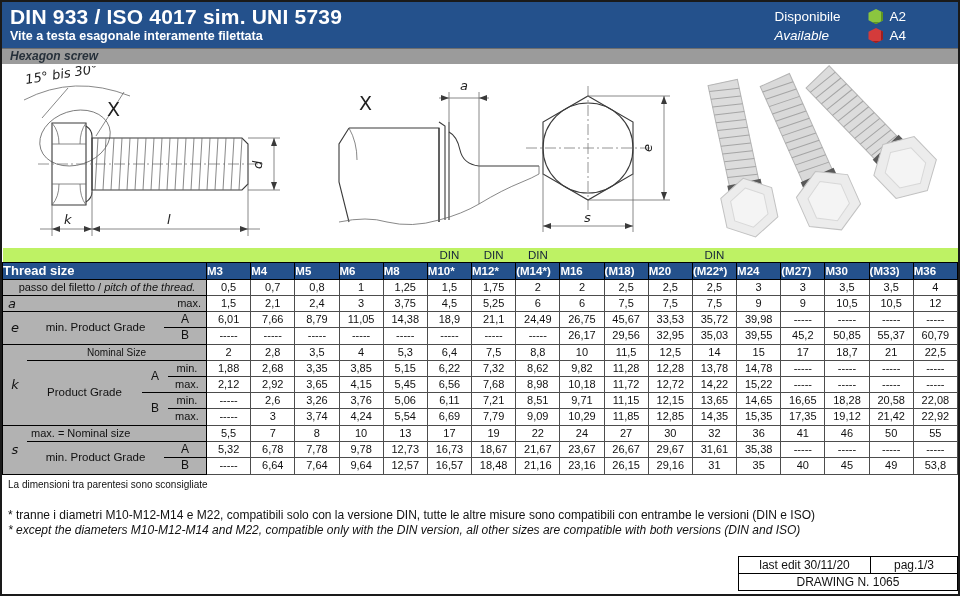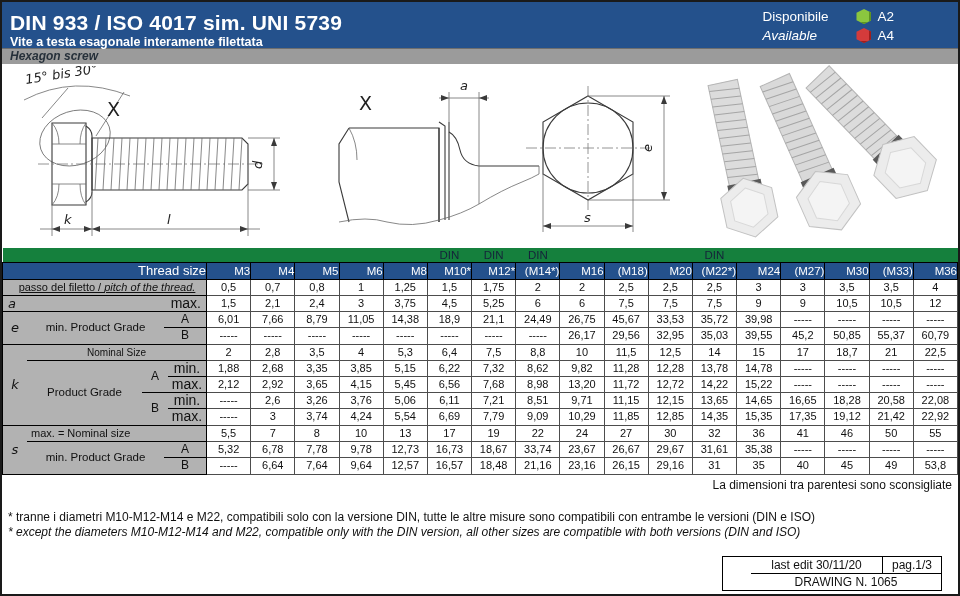--- a/index.html
+++ b/index.html
@@ -1,67 +1,67 @@
 <!DOCTYPE html>
 <html><head>
 <meta charset="utf-8">
 <style>
   * { margin:0; padding:0; box-sizing:border-box; }
   html,body { width:960px; height:596px; }
   body { font-family:"Liberation Sans", sans-serif; background:#fff; color:#111; }
   .page { position:relative; width:960px; height:596px; border:2px solid #1a1a1a; background:#fff; overflow:hidden; }
 
   
-  .title-bar { position:relative; height:46px; background:#24518c; color:#fff; padding:9px 8px 0 8px; }
+  .title-bar { position:relative; height:46px; background:#24518c; color:#fff; padding:3px 8px 0 8px; }
   .title-bar h1 { font-size:21px; font-weight:bold; line-height:1.1; letter-spacing:0.2px; }
   .title-bar .sub { font-size:12.5px; font-weight:bold; margin-top:1px; }
-  .avail { position:absolute; top:5px; right:64px; font-size:13.5px; }
+  .avail { position:absolute; top:5px; right:52px; font-size:13.5px; }
   .avail-row { display:flex; align-items:center; height:19px; }
   .avail-row .lab { width:92px; }
   .avail-row .lab.it2 { font-style:italic; }
   .hexnut { width:15px; height:15px; margin:0 6px 0 2px; clip-path:polygon(50% 0,100% 25%,100% 75%,50% 100%,0 75%,0 25%); }
   .hexnut.green { background:#8bc63f; box-shadow:inset -2px -2px 0 #5e9421; }
   .hexnut.red { background:#d43b3b; box-shadow:inset -2px -2px 0 #9c1f1f; }
   .gray-bar { height:16px; background:#9b9b9b; color:#26303a; font-size:12px; font-weight:bold; font-style:italic; padding:0 8px; line-height:15px; border-top:1px solid #6e6e6e; }
 
   
   .draw-area { position:relative; height:184px; background:#fff; }
   .draw-area svg { position:absolute; }
   .tline { stroke:#3a3a3a; stroke-width:1.1; fill:none; }
   .thin  { stroke:#6a6a6a; stroke-width:0.8; fill:none; }
   .cline { stroke:#7a7a7a; stroke-width:0.8; fill:none; stroke-dasharray:11 3 2 3; }
   .dtxt  { font-family:"DejaVu Sans", sans-serif; font-style:italic; font-size:13px; fill:#222; }
   .xtxt  { font-family:"DejaVu Sans", sans-serif; font-size:19px; fill:#222; }
   .arr   { fill:#3a3a3a; stroke:none; }
 
   
   table.spec { border-collapse:collapse; table-layout:fixed; width:100%; }
-  tr.r-din td { border:none; background:#15803d; height:14px; padding:0; font-size:11.5px; text-align:center; color:#15233a; font-weight:500; }
-  tr.r-head td { background:#24518c; color:#fff; font-weight:normal; font-size:11.5px; text-align:right; height:17px; border:1px solid #000; padding:0;margin-left:29px; }
+  tr.r-din td { border:none; background:#bef264; height:14px; padding:0; font-size:11.5px; text-align:center; color:#15233a; font-weight:500; }
+  tr.r-head td { background:#24518c; color:#fff; font-weight:bold; font-size:11.5px; text-align:left; height:17px; border:1px solid #000; padding:0;margin-left:29px; }
   tr.r-head td.lbl-head { font-size:13px; }
   tr.r-data td { border:1px solid #4d4d4d; background:#fff; text-align:center; font-size:11px; height:15px; line-height:15px; padding:0; white-space:nowrap; }
   tr.g-top td { border-top:1.5px solid #000; }
   td.lbl { background:#b2b2b2 !important; border:1px solid #000 !important; font-size:11px; text-align:left; }
   .lbl-flex { display:flex; justify-content:space-between; align-items:center; padding:0 5px; height:100%; }
   .ltr { font-style:italic; font-size:13px; font-family:"DejaVu Sans",sans-serif; }
-  .mm { font-size:14px; }
+  .mm { font-size:11px; }
   .grid-lbl { display:grid; height:100%; }
   .egrid { grid-template-columns:24px 1fr 42px; grid-template-rows:repeat(2,1fr); }
   .kgrid { grid-template-columns:24px 1fr 26px 38px; grid-template-rows:repeat(5,1fr); }
   .sgrid { grid-template-columns:24px 1fr 42px; grid-template-rows:repeat(3,1fr); }
   .gc { display:flex; align-items:center; justify-content:center; }
   .bb { border-bottom:1px solid #000; }
   .pgA, .pgB { font-size:12px; }
 
   
-  .notes { padding:3px 6px 0 6px; font-size:12px; line-height:1.3;text-align:right; }
+  .notes { padding:3px 6px 0 6px; font-size:10px; line-height:1.3; }
   .notes .en { font-style:italic; color:#222; }
   .footnotes { padding:17px 6px 0 6px; font-size:12px; line-height:1.28; }
   .footnotes .en { font-style:italic; }
-  .footer-box { position:absolute; right:16px; bottom:3px; width:220px; border:1px solid #000; font-size:12px; background:#fff;padding-left:28px; }
+  .footer-box { position:absolute; right:0; bottom:3px; width:220px; border:1px solid #000; font-size:12px; background:#fff; }
   .fb-row { display:flex; border-bottom:1px solid #000; }
   .fb-row:last-child { border-bottom:none; }
   .fb-cell { text-align:center; padding:1px 0; height:16px; line-height:14px; }
   .fb-edit { width:132px; border-right:1px solid #000; }
   .fb-page { flex:1; }
   .fb-draw { width:100%; }
 </style>
 </head>
 <body>
 
@@ -236,21 +236,21 @@
           <td>(M18)</td>
           <td>M20</td>
           <td>(M22*)</td>
           <td>M24</td>
           <td>(M27)</td>
           <td>M30</td>
           <td>(M33)</td>
           <td>M36</td>
         </tr>
     <tr class="r-data">
-      <td class="lbl" style="padding-left:5px;text-decoration:underline;">
+      <td class="lbl" style="padding-left:5px;">
         <span>passo del filetto / </span><span style="font-style:italic;">pitch of the thread.</span>
       </td>
     <td>0,5</td>
           <td>0,7</td>
           <td>0,8</td>
           <td>1</td>
           <td>1,25</td>
           <td>1,5</td>
           <td>1,75</td>
           <td>2</td>
@@ -388,21 +388,21 @@
         </tr>
     <tr class="r-data">
           <td>2,12</td>
           <td>2,92</td>
           <td>3,65</td>
           <td>4,15</td>
           <td>5,45</td>
           <td>6,56</td>
           <td>7,68</td>
           <td>8,98</td>
-          <td>13,20</td>
+          <td>10,18</td>
           <td>11,72</td>
           <td>12,72</td>
           <td>14,22</td>
           <td>15,22</td>
           <td>-----</td>
           <td>-----</td>
           <td>-----</td>
           <td>-----</td>
         </tr>
     <tr class="r-data">
@@ -472,21 +472,21 @@
           <td>55</td>
         </tr>
     <tr class="r-data">
           <td>5,32</td>
           <td>6,78</td>
           <td>7,78</td>
           <td>9,78</td>
           <td>12,73</td>
           <td>16,73</td>
           <td>18,67</td>
-          <td>33,74</td>
+          <td>21,67</td>
           <td>23,67</td>
           <td>26,67</td>
           <td>29,67</td>
           <td>31,61</td>
           <td>35,38</td>
           <td>-----</td>
           <td>-----</td>
           <td>-----</td>
           <td>-----</td>
         </tr>

